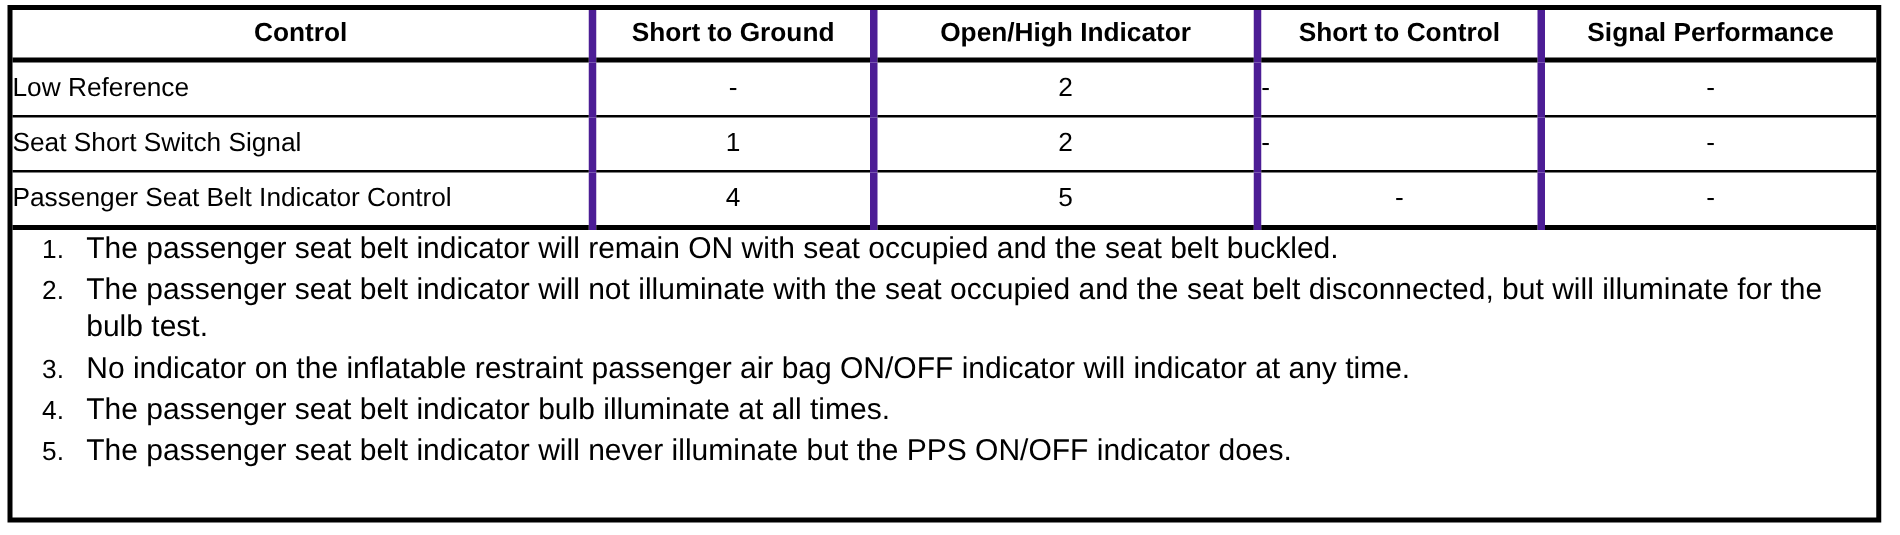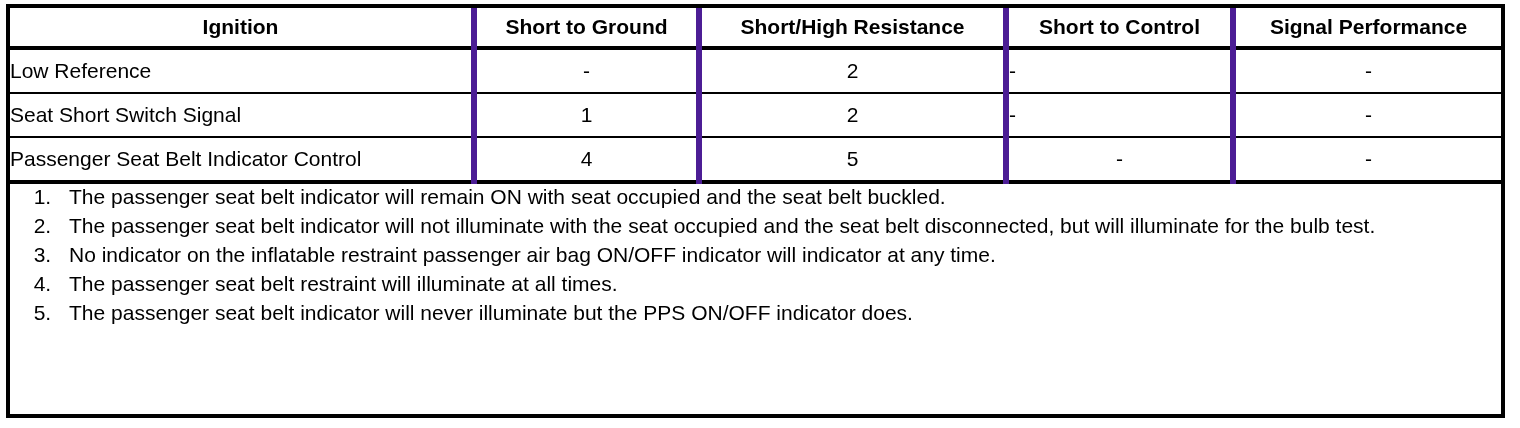--- a/index.html
+++ b/index.html
@@ -82,21 +82,21 @@
   td.cell-left   { text-align: left; padding-left: 8px; }
 
   
   .notes-cell {
     padding: 6px 10px 4px 10px;
     border-bottom: none !important;
   }
   ol.notes-list {
     margin: 0;
     padding: 0 0 0 47px;
-    font-size: 21px;
+    font-size: 24px;
     list-style-position: outside;
   }
   ol.notes-list li {
     padding-left: 12px;
     margin-bottom: 2px;
     line-height: 1.28;
     text-align: left;
   }
   ol.notes-list li::marker {
     font-size: 21px;
@@ -109,23 +109,23 @@
   <table class="grid">
     <colgroup>
       <col class="c-circuit">
         <col class="c-stg">
         <col class="c-ohr">
         <col class="c-stv">
         <col class="c-sp">
     </colgroup>
     <thead>
       <tr class="header-row">
-        <th>Ignition</th>
+        <th>Control</th>
         <th>Short to Ground</th>
-        <th>Short/High Resistance</th>
+        <th>Open/High Indicator</th>
         <th>Short to Control</th>
         <th>Signal Performance</th>
       </tr>
     </thead>
     <tbody>
       <tr class="data-row">
         <td class="cell-circuit">Low Reference</td>
         <td class="cell-center">-</td>
         <td class="cell-center">2</td>
         <td class="cell-left">-</td>
@@ -144,20 +144,20 @@
         <td class="cell-center">5</td>
         <td class="cell-center">-</td>
         <td class="cell-center">-</td>
       </tr>
       <tr>
         <td class="notes-cell" colspan="5">
           <ol class="notes-list">
             <li>The passenger seat belt indicator will remain ON with seat occupied and the seat belt buckled.</li>
             <li>The passenger seat belt indicator will not illuminate with the seat occupied and the seat belt disconnected, but will illuminate for the bulb test.</li>
             <li>No indicator on the inflatable restraint passenger air bag ON/OFF indicator will indicator at any time.</li>
-            <li>The passenger seat belt restraint will illuminate at all times.</li>
+            <li>The passenger seat belt indicator bulb illuminate at all times.</li>
             <li>The passenger seat belt indicator will never illuminate but the PPS ON/OFF indicator does.</li>
           </ol>
         </td>
       </tr>
     </tbody>
   </table>
 </div>
 
 </body></html>

